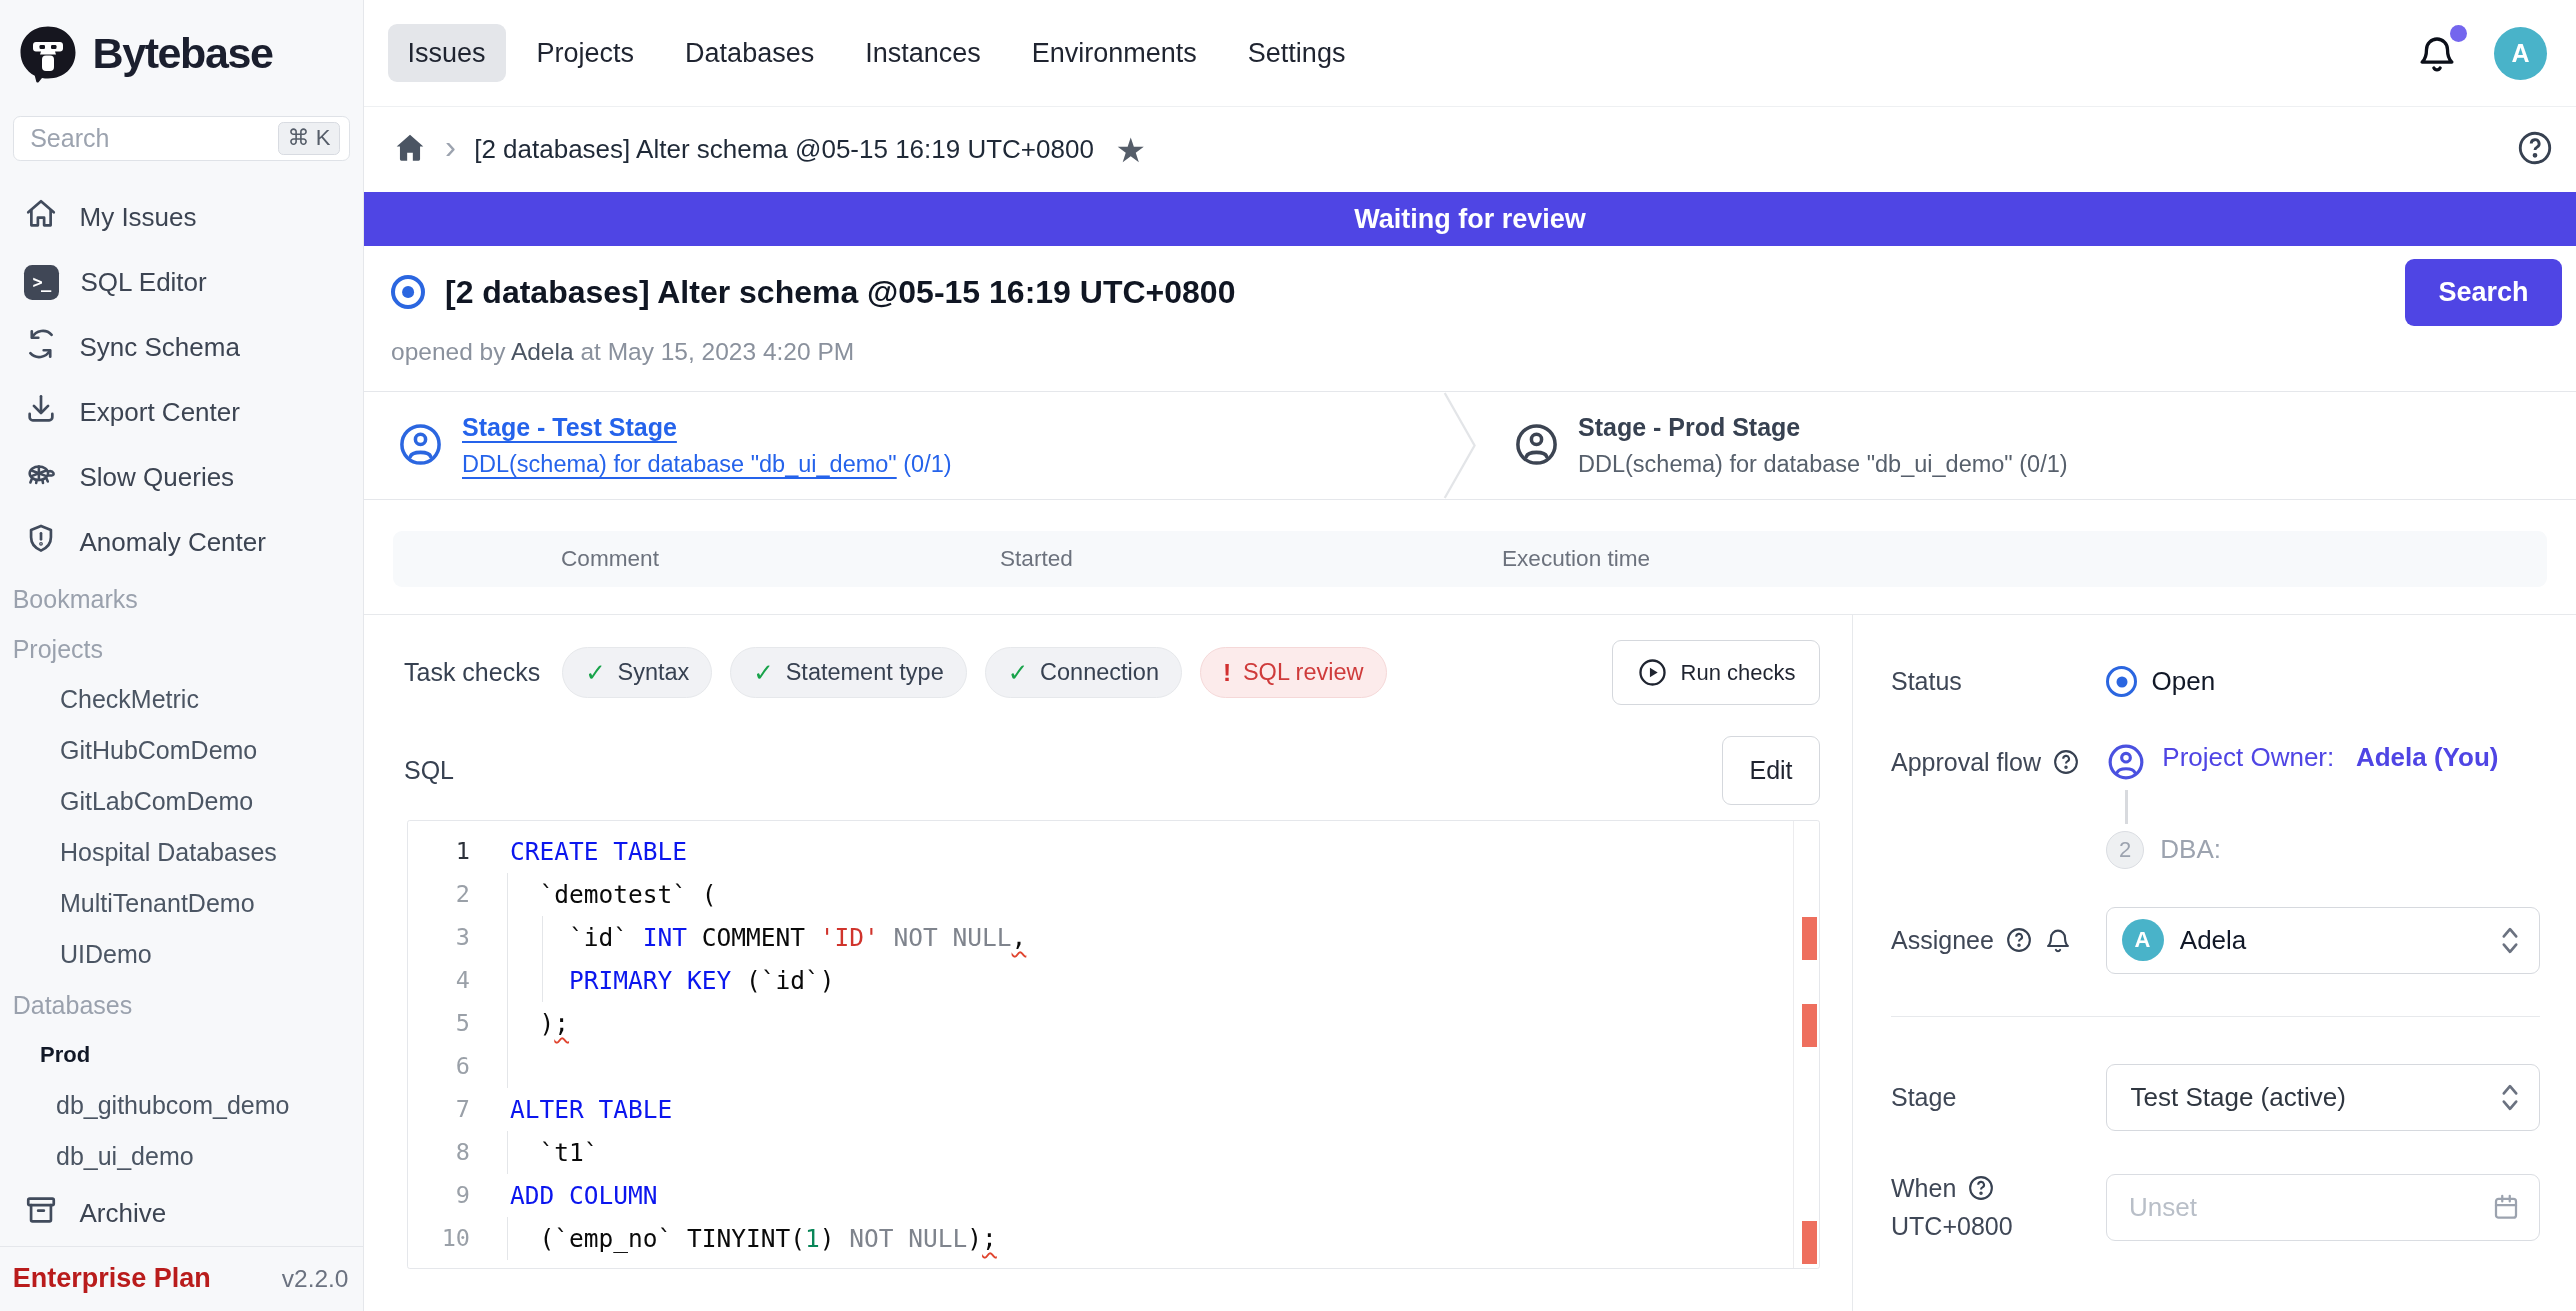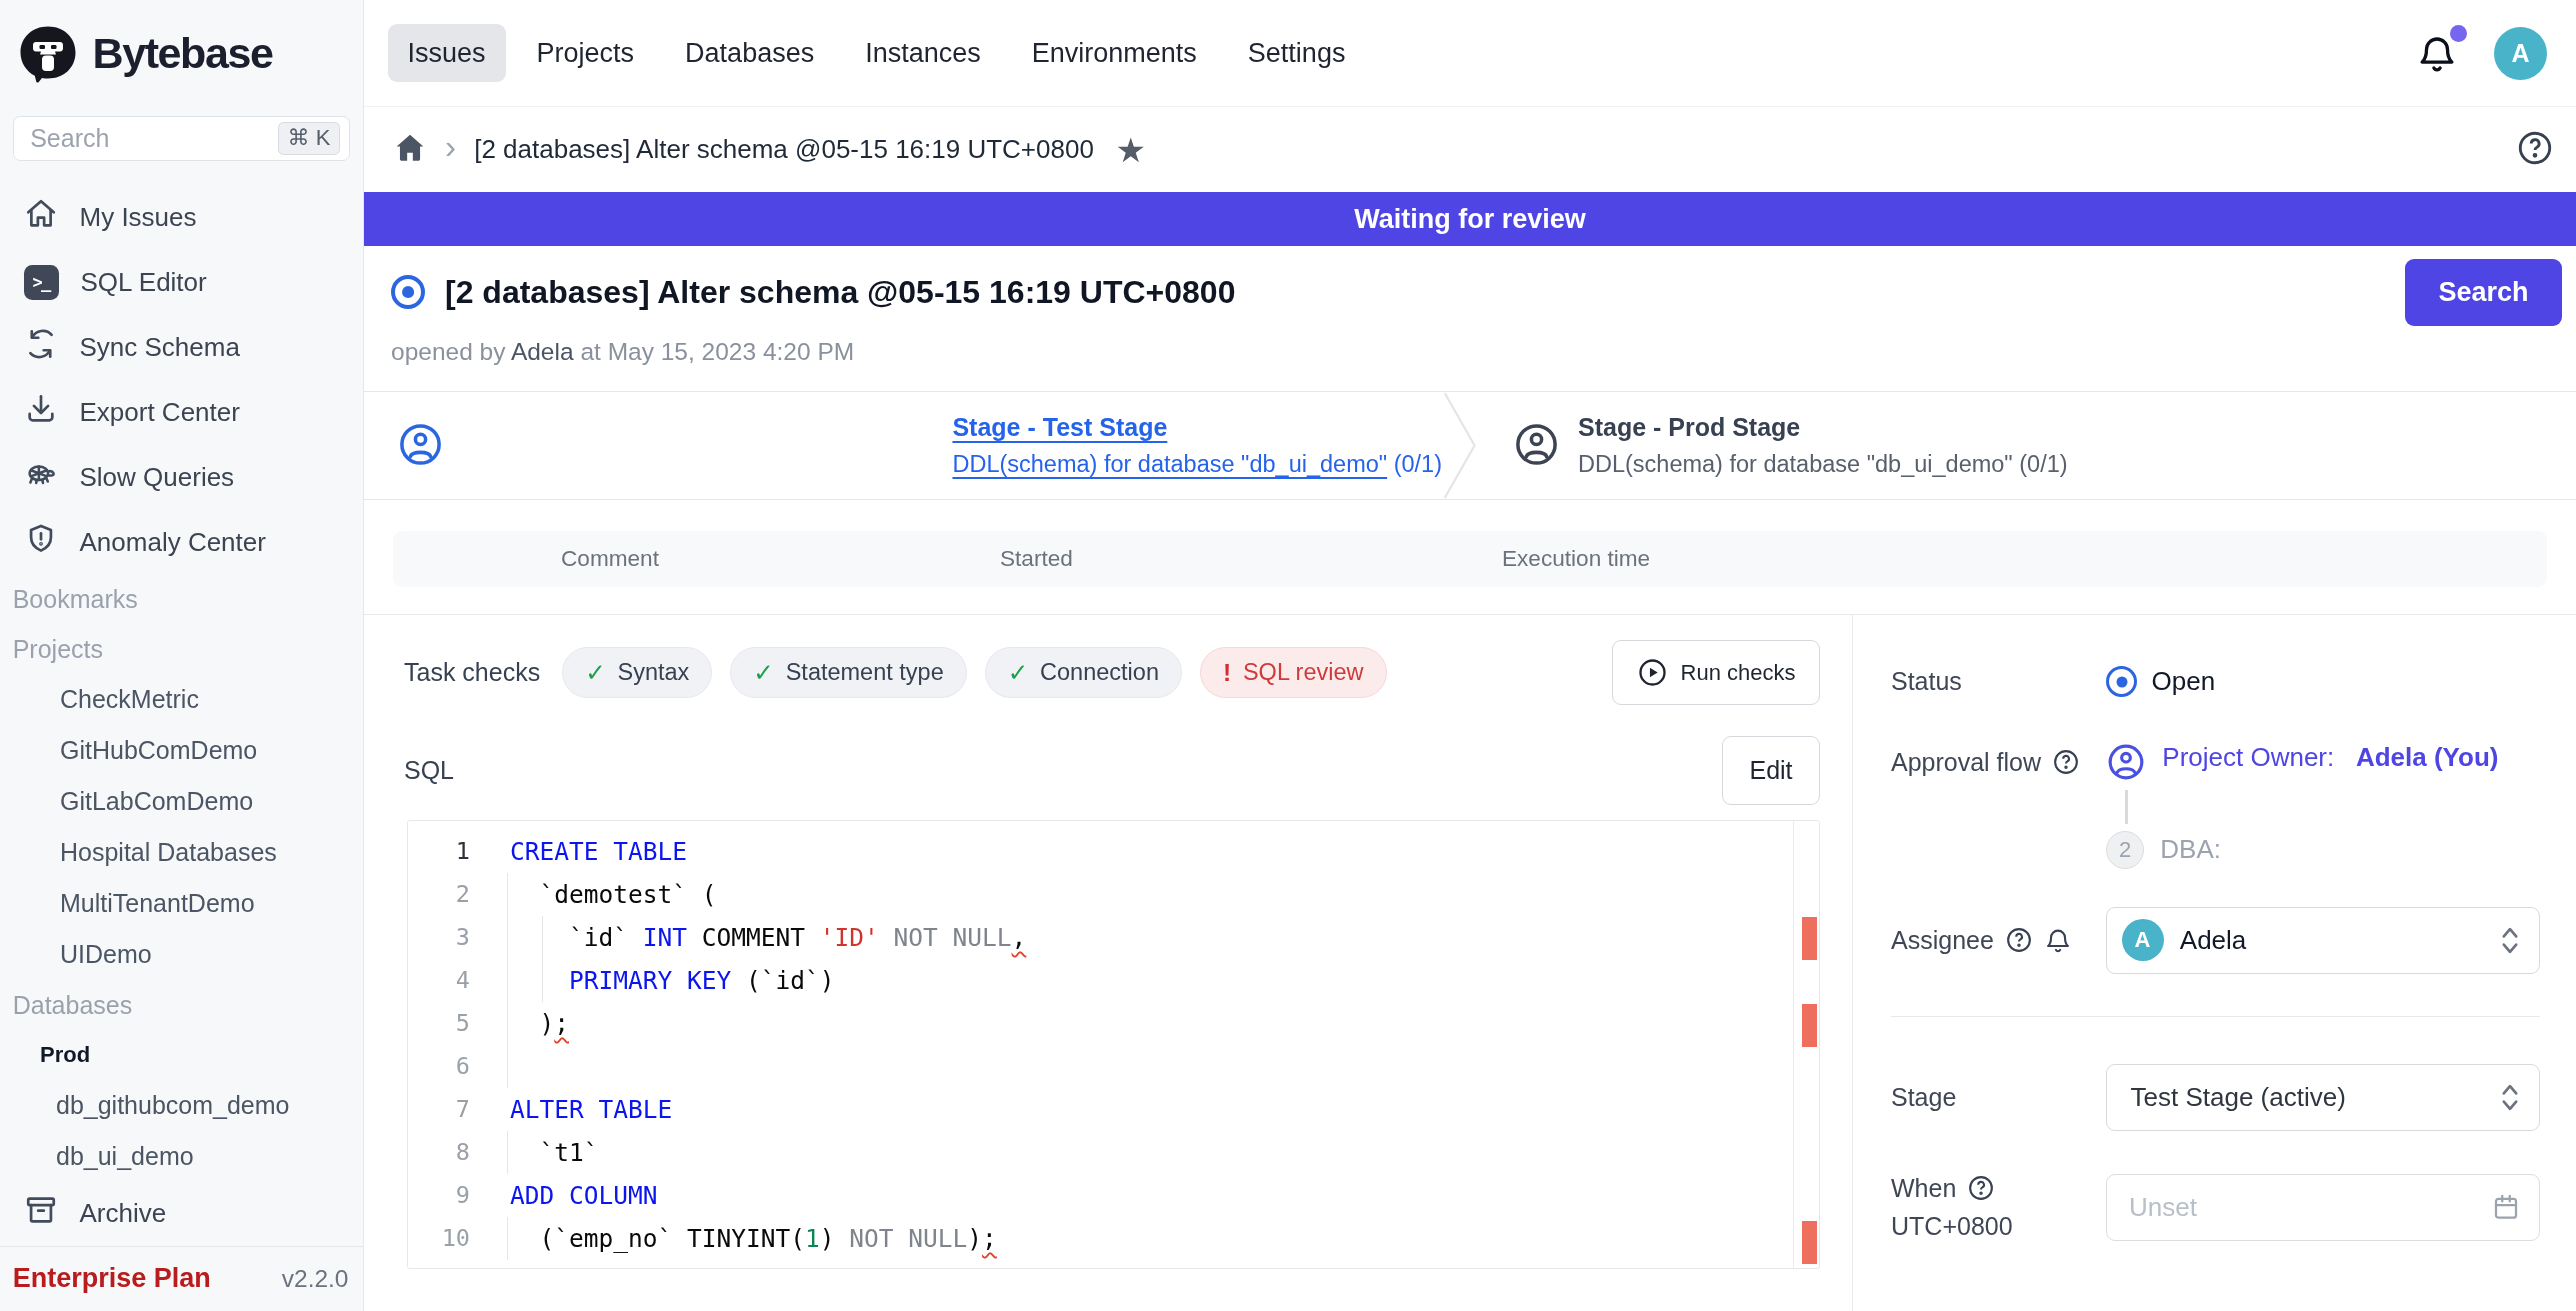--- a/index.html
+++ b/index.html
@@ -56,21 +56,21 @@
   .title-row { display:flex; align-items:center; gap:20px; }
   .radio-ic { width:34px; height:34px; min-width:34px; border:4.1px solid #2b66e0; border-radius:50%; position:relative; }
   .radio-ic::after { content:""; position:absolute; left:50%; top:50%; transform:translate(-50%,-50%); width:11.8px; height:11.8px; border-radius:50%; background:#2b66e0; }
   h1.issue-title { font-size:32px; font-weight:bold; color:#101623; margin:0; }
   .approve-btn { margin-left:auto; background:var(--accent); color:#fff; font-size:27px; font-weight:600; border:none; border-radius:9px; padding:0 33px; height:67px; cursor:pointer; font-family:inherit; }
   .byline { margin-top:12.7px; font-size:24.5px; color:#8a919d; }
   .byline .author { color:#4b5563; }
 
   .stage-strip { margin-top:25px; border-top:0.9px solid var(--border); border-bottom:0.9px solid var(--border); height:109px; min-height:109px; display:flex; align-items:stretch; }
   .stage { display:flex; align-items:center; gap:18px; padding-left:33px; cursor:pointer; }
-  .stage.s1 { width:1078px; min-width:1078px;justify-content:space-between; }
+  .stage.s1 { width:1078px; min-width:1078px; }
   .stage svg { width:47px; height:47px; }
   .stage.active svg { color:#2b66e0; }
   .stage.inactive svg { color:#3c4452; }
   .stage-name { font-size:25px; font-weight:700; }
   .stage-task { font-size:23.5px; margin-top:9px; }
   .stage.active .stage-name, .stage.active .stage-task { color:var(--link); }
   .stage.active .u { text-decoration:underline; text-underline-offset:4.5px; }
   .stage.inactive .stage-name { color:#374151; }
   .stage.inactive .stage-task { color:#57606c; }
   .chev-sep { align-self:stretch; display:flex; align-items:center; }

